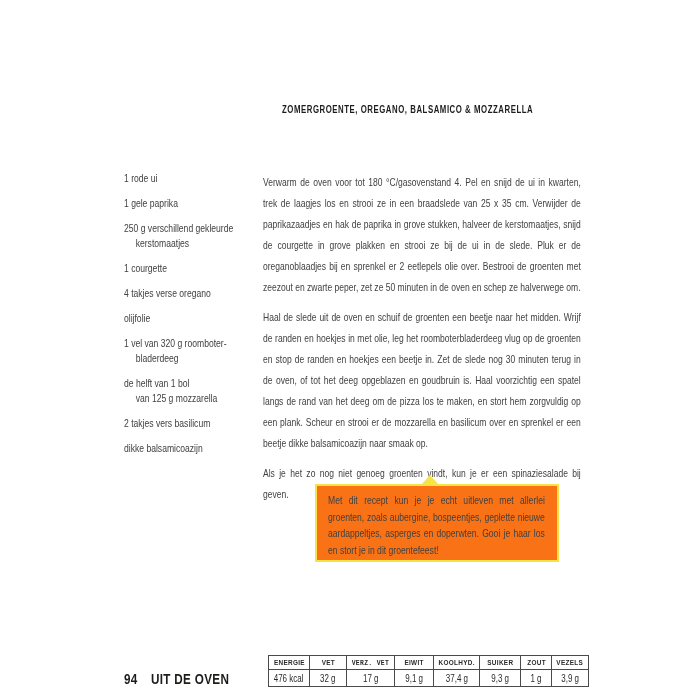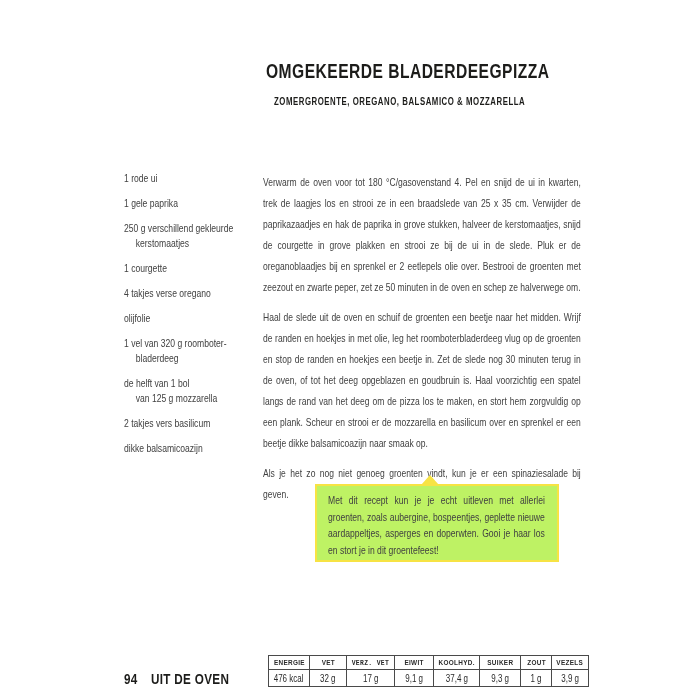--- a/index.html
+++ b/index.html
@@ -4,39 +4,39 @@
 <style>
   html,body { margin:0; padding:0; background:#fff; }
   #page {
     position:relative; width:700px; height:700px; background:#ffffff;
     font-family:"Liberation Sans", sans-serif; overflow:hidden;
   }
   .cond { display:inline-block; transform:scaleX(0.78); transform-origin:0 50%; white-space:nowrap; }
 
   .title { position:absolute; left:266px; top:60px; margin:0; font-size:20px; font-weight:700;
            color:#1c1c1a; letter-spacing:0.6px; line-height:22px; }
-  .subtitle { position:absolute; left:266px; top:88px; margin:8px; font-size:10px; font-weight:700;
+  .subtitle { position:absolute; left:266px; top:88px; margin:16px; font-size:10px; font-weight:700;
               color:#1c1c1a; letter-spacing:0.7px; line-height:12px; }
   .meta { position:absolute; left:266px; top:126px; font-size:9px; font-weight:700;
           color:#1c1c1a; letter-spacing:0.5px; }
   .meta .sep { display:inline-block; margin:0 11px; font-weight:400; color:#3c3c3c; transform:scaleX(0.8); }
 
   .ingredients { position:absolute; left:124px; top:171px; width:172px; margin:0; padding:0;
                  list-style:none; transform:scaleX(0.78); transform-origin:0 0;
                  font-size:11px; color:#414141; }
   .ingredient { line-height:15px; margin:0 0 10px 0; white-space:pre-line;
                 padding-left:15px; text-indent:-15px; }
 
   .method { position:absolute; left:263px; top:172px; width:410px;
             transform:scaleX(0.775); transform-origin:0 0;
             font-size:11px; line-height:21px; color:#414141; text-align:justify; }
   .method p { margin:0 0 9px 0; }
 
   .tipbox { position:absolute; left:315px; top:484px; width:244px; height:78px;
-            box-sizing:border-box; border:2px solid var(--accent,#F7E344); background:#bef264; }
+            box-sizing:border-box; border:2px solid var(--accent,#F7E344); background:#f97316; }
   .tip-pointer { position:absolute; left:104px; top:-11px; width:0; height:0;
                  border-left:9px solid transparent; border-right:9px solid transparent;
                  border-bottom:10px solid var(--accent,#F7E344); }
   .tip-text { margin:6px 0 0 11px; width:278px; transform:scaleX(0.78); transform-origin:0 0;
               font-size:11px; line-height:16.5px; color:#414141; text-align:justify; }
 
   table.nutrition { position:absolute; left:268px; top:655px; border-collapse:collapse;
                     table-layout:fixed; }
   table.nutrition th, table.nutrition td {
       border:1px solid #4a4a4a; text-align:center; padding:0; overflow:hidden; }
@@ -50,23 +50,20 @@
 
   .footer { position:absolute; left:124px; top:670px; font-size:15px; font-weight:700;
             color:#1c1c1a; letter-spacing:0.4px; }
   .footer .chapter { margin-left:9px; }
 </style>
 </head>
 <body>
 
 <div id="page">
 
-  <h1 class="title">
-    <span class="cond">OMGEKEERDE BLADERDEEGPIZZA</span>
-  </h1>
 
   <h2 class="subtitle">
     <span class="cond">ZOMERGROENTE, OREGANO, BALSAMICO &amp; MOZZARELLA</span>
   </h2>
 
 
   <ul class="ingredients">
     <li class="ingredient">1 rode ui</li>
     <li class="ingredient">1 gele paprika</li>
     <li class="ingredient">250 g verschillend gekleurde

